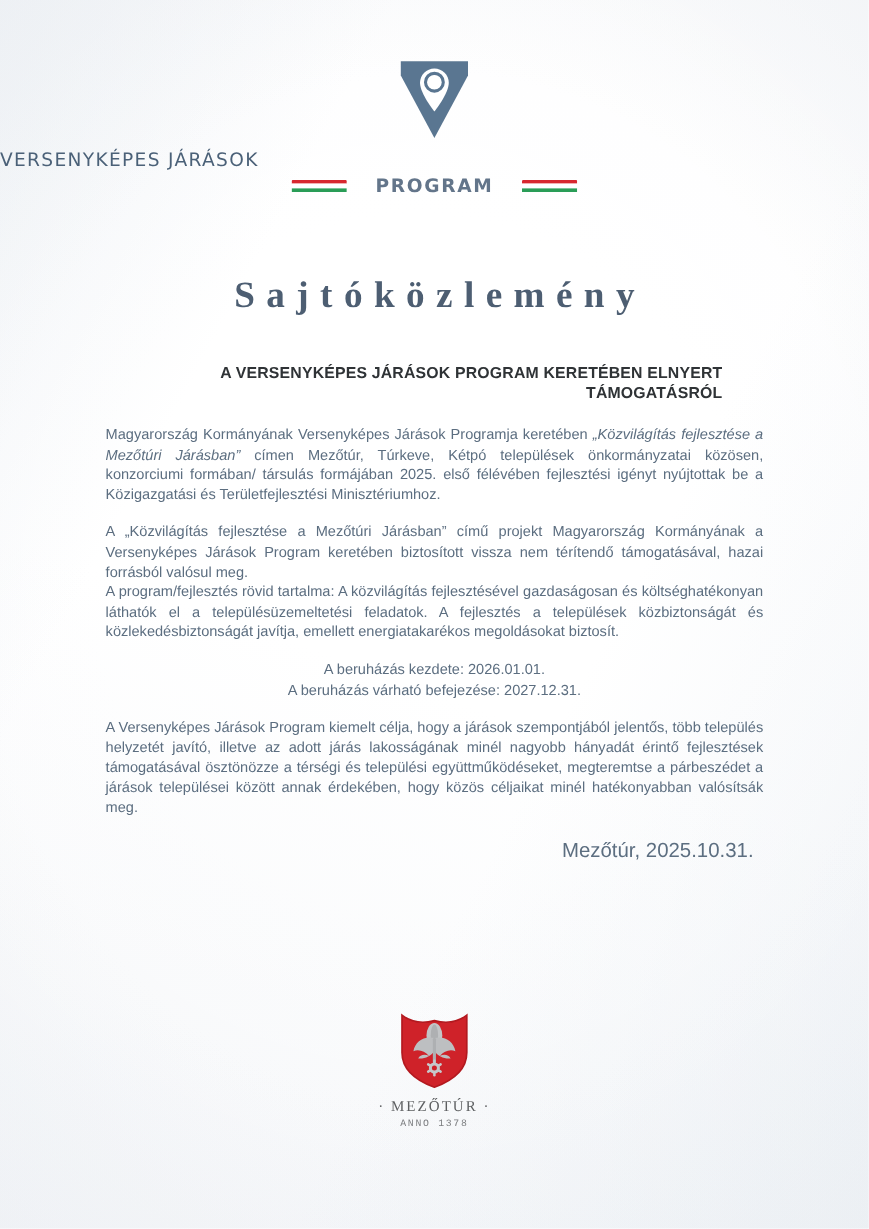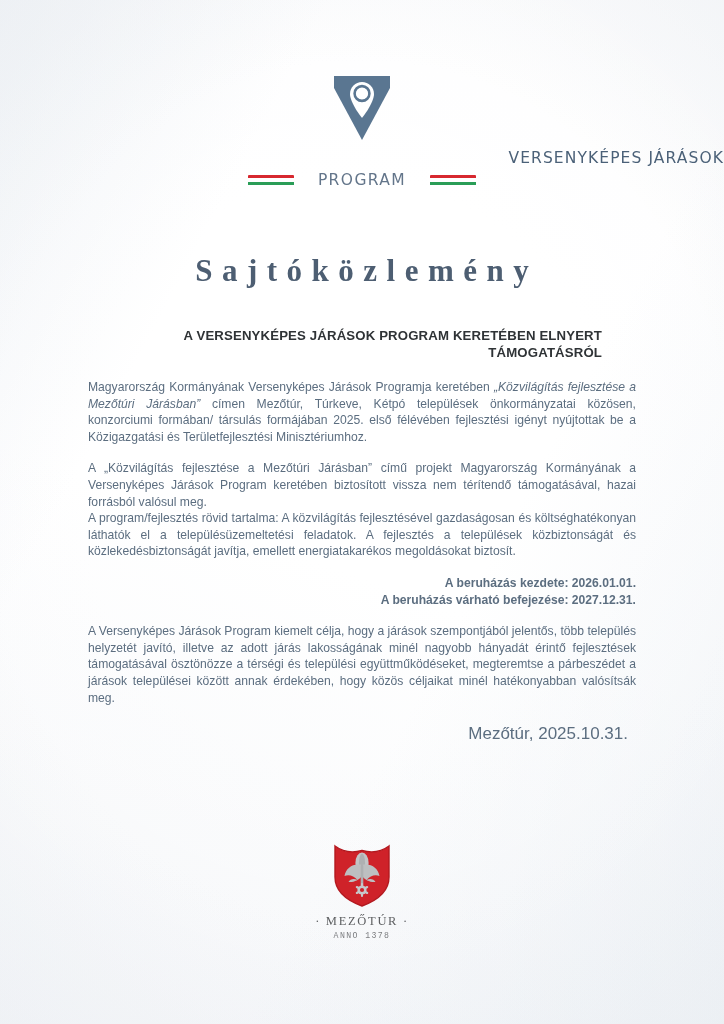--- a/index.html
+++ b/index.html
@@ -41,41 +41,42 @@
     background: radial-gradient(ellipse 680px 780px at 50% 48%, rgba(255,255,255,0) 55%, rgba(233,237,241,0.55) 100%);
   }
 
   .content {
     position: relative;
     z-index: 4;
   }
 
   
   #logo-block {
-    padding-top: 72px;
-    text-align: right;
+    padding-top: 47px;
+    text-align: left;
   }
   #logo-mark {
     display: block;
     margin: 0 auto;
   }
   #logo-wordmark {
     margin-top: 5px;
     font-size: 15.5px;
     letter-spacing: 1.1px;
     color: #4b6178;
     font-family: "DejaVu Sans", sans-serif;
     font-weight: 400;
   }
   #logo-program-row {
     margin-top: 4px;
     display: flex;
     align-items: center;
     justify-content: center;
     gap: 24px;
+    font-weight: bold;
   }
   .tricolor {
     width: 46px;
     height: 11px;
     display: flex;
     flex-direction: column;
     border-radius: 1px;
     overflow: hidden;
   }
   .tricolor span { display: block; height: 33.34%; }
@@ -120,21 +121,21 @@
     font-size: 12.15px;
     line-height: 16.6px;
   }
   .para {
     text-align: justify;
     text-justify: inter-word;
     margin: 0 0 15px 0;
   }
   .para.bold { font-weight: 400; }
   .para.tight { margin-bottom: 0; }
-  .para.nojust { text-align: right; font-weight: bold; }
+  .para.nojust { text-align: center; }
   .para .it { font-style: italic; }
   #signature {
     width: 548px;
     margin: 18px auto 0 auto;
     text-align: right;
     color: #5c6e80;
     font-size: 17px;
     padding-right: 8px;
     box-sizing: border-box;
   }

